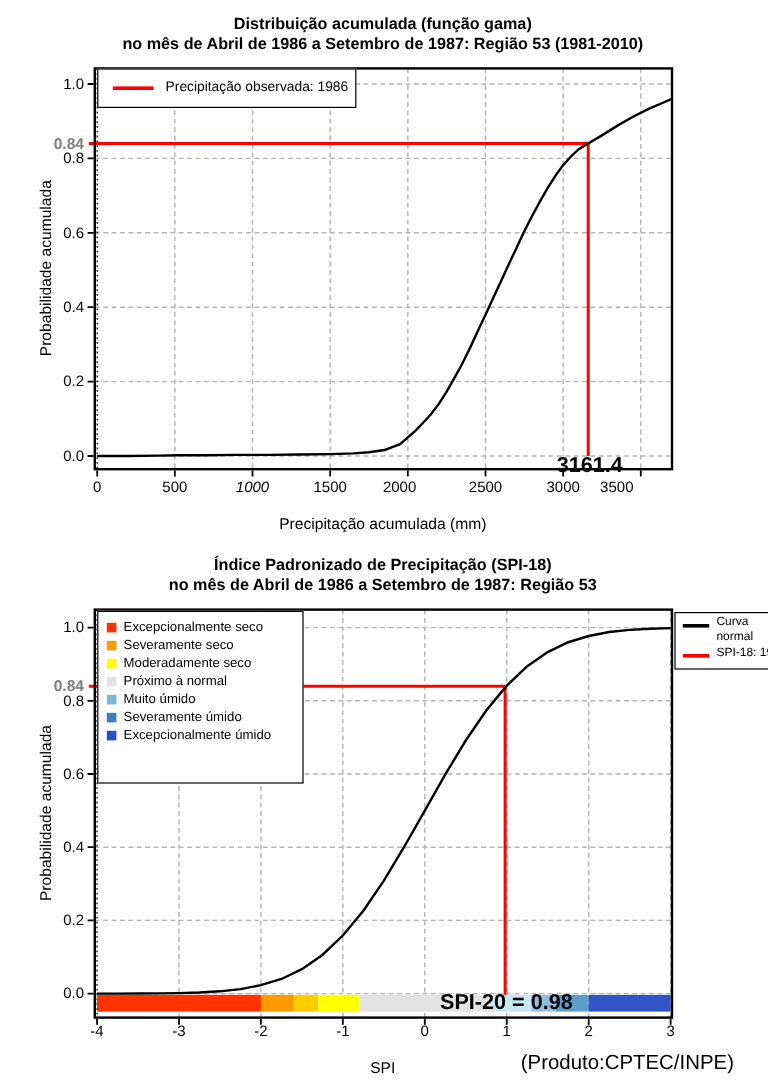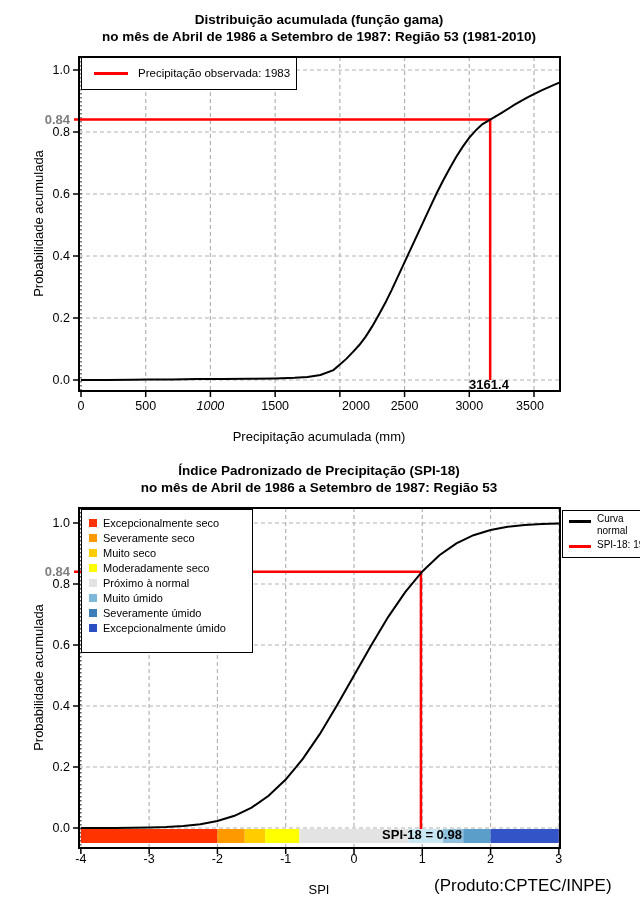--- a/index.html
+++ b/index.html
@@ -5,21 +5,21 @@
   html,body{margin:0;padding:0;background:#ffffff;}
   #canvas{position:relative;width:640px;height:900px;background:#ffffff;
           font-family:"Liberation Sans",sans-serif;color:#000;overflow:hidden;margin-left:24px;}
   .abs{position:absolute;}
   .title{font-weight:bold;font-size:13.5px;text-align:center;width:590px;left:0;}
   .xtick{font-size:12.5px;text-align:center;width:60px;}
   .ytick{font-size:12.5px;text-align:right;width:28px;}
   .axis-label{font-size:13px;text-align:center;}
   .ylab{width:300px;text-align:center;font-size:13px;transform:rotate(-90deg);}
   .gray-val{font-weight:bold;font-size:13px;color:#7E7E7E;text-align:right;width:34px;}
-  .marker-val{font-weight:bold;font-size:13px;text-align:center;}
+  .marker-val{font-weight:bold;font-size:18px;text-align:center;}
   .legend-box{border:1.5px solid #000;background:#fff;box-sizing:border-box;}
   .lrow{display:flex;align-items:center;height:15px;}
   .lswatch{display:inline-block;width:8px;height:8px;margin-right:6px;flex:0 0 8px;}
   .llabel{font-size:11px;white-space:nowrap;}
   .lline{display:inline-block;height:3px;}
   .slabel{font-size:10px;white-space:nowrap;}
   svg{position:absolute;left:0;top:0;}
 </style>
 </head>
 <body>
@@ -104,43 +104,39 @@
 
   <div class="abs title" style="top:12px;">Distribuição acumulada (função gama)</div>
   <div class="abs title" style="top:29px;">no mês de Abril de 1986 a Setembro de 1987: Região 53 (1981-2010)</div>
   <div class="abs ylab" style="left:-136px;top:216px;">Probabilidade acumulada</div>
   <div class="abs axis-label" style="left:145px;top:429px;width:300px;">Precipitação acumulada (mm)</div>
   <div class="abs gray-val" style="left:12px;top:112px;">0.84</div>
   <div class="abs marker-val" style="left:440px;top:377px;width:50px;">3161.4</div>
 
   <div class="abs legend-box" style="left:57px;top:57px;width:216px;height:33px;">
     <span class="abs lline" id="top-legend-line" style="left: 12px; top: 14px; width: 34px; background: rgb(255, 0, 0);"></span>
-    <span class="abs llabel" style="left:56px;top:9px;font-size:11.5px;">Precipitação observada: 1983</span>
+    <span class="abs llabel" style="left:56px;top:9px;font-size:11.5px;">Precipitação observada: 1986</span>
   </div>
 
   <div class="abs title" style="top:463px;">Índice Padronizado de Precipitação (SPI-18)</div>
   <div class="abs title" style="top:480px;">no mês de Abril de 1986 a Setembro de 1987: Região 53</div>
   <div class="abs ylab" style="left:-136px;top:670px;">Probabilidade acumulada</div>
   <div class="abs axis-label" style="left:265px;top:882px;width:60px;">SPI</div>
   <div class="abs" style="left:410px;top:876px;width:132px;text-align:center;font-size:17px;">(Produto:CPTEC/INPE)</div>
   <div class="abs gray-val" style="left:12px;top:564px;">0.84</div>
-  <div class="abs marker-val" style="left:340px;top:827px;width:116px;height:16px;line-height:16px;">SPI-18 = 0.98</div>
+  <div class="abs marker-val" style="left:340px;top:827px;width:116px;height:16px;line-height:16px;">SPI-20 = 0.98</div>
 
   <div class="abs legend-box" id="cat-legend" style="left:57px;top:509px;width:172px;height:144px;padding:5px 0 0 7px;">
       <div class="lrow">
         <span class="lswatch" style="background: rgb(255, 51, 0);"></span>
         <span class="llabel">Excepcionalmente seco</span>
       </div>
       <div class="lrow">
         <span class="lswatch" style="background: rgb(255, 153, 0);"></span>
         <span class="llabel">Severamente seco</span>
-      </div>
-      <div class="lrow">
-        <span class="lswatch" style="background: rgb(255, 204, 0);"></span>
-        <span class="llabel">Muito seco</span>
       </div>
       <div class="lrow">
         <span class="lswatch" style="background: rgb(255, 255, 0);"></span>
         <span class="llabel">Moderadamente seco</span>
       </div>
       <div class="lrow">
         <span class="lswatch" style="background: rgb(227, 227, 227);"></span>
         <span class="llabel">Próximo à normal</span>
       </div>
       <div class="lrow">
@@ -162,24 +158,24 @@
     <span class="abs slabel" style="left:34px;top:2px;">Curva</span>
     <span class="abs slabel" style="left:34px;top:14px;">normal</span>
     <span class="abs lline" id="ll-red" style="left: 6px; top: 34px; width: 22px; background: rgb(255, 0, 0);"></span>
     <span class="abs slabel" style="left:34px;top:28px;">SPI-18: 1986</span>
   </div>
 
 <div class="abs xtick" style="left: 27px; top: 399px;">0</div>
     <div class="abs xtick" style="left: 91.7143px; top: 399px;">500</div>
     <div class="abs xtick" style="left: 156.429px; top: 399px; font-style: italic;">1000</div>
     <div class="abs xtick" style="left: 221.143px; top: 399px;">1500</div>
-    <div class="abs xtick" style="left: 302px; top: 399px;">2000</div>
+    <div class="abs xtick" style="left: 279px; top: 399px;">2000</div>
     <div class="abs xtick" style="left: 350.572px; top: 399px;">2500</div>
     <div class="abs xtick" style="left: 415.286px; top: 399px;">3000</div>
-    <div class="abs xtick" style="left: 476px; top: 399px;">3500</div>
+    <div class="abs xtick" style="left: 460px; top: 399px;">3500</div>
     <div class="abs ytick" style="left: 18px; top: 373px;">0.0</div>
     <div class="abs ytick" style="left: 18px; top: 311px;">0.2</div>
     <div class="abs ytick" style="left: 18px; top: 249px;">0.4</div>
     <div class="abs ytick" style="left: 18px; top: 187px;">0.6</div>
     <div class="abs ytick" style="left: 18px; top: 125px;">0.8</div>
     <div class="abs ytick" style="left: 18px; top: 63px;">1.0</div>
     <div class="abs xtick" style="left: 26.8572px; top: 852px;">-4</div>
     <div class="abs xtick" style="left: 95.1429px; top: 852px;">-3</div>
     <div class="abs xtick" style="left: 163.429px; top: 852px;">-2</div>
     <div class="abs xtick" style="left: 231.714px; top: 852px;">-1</div>

